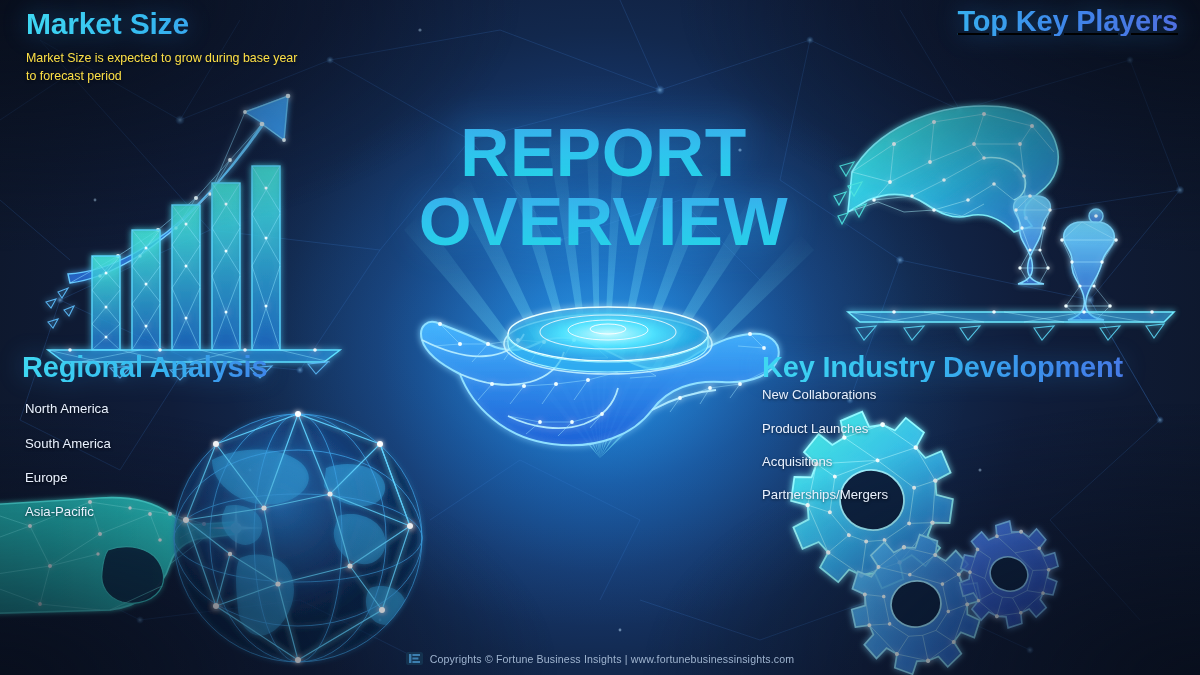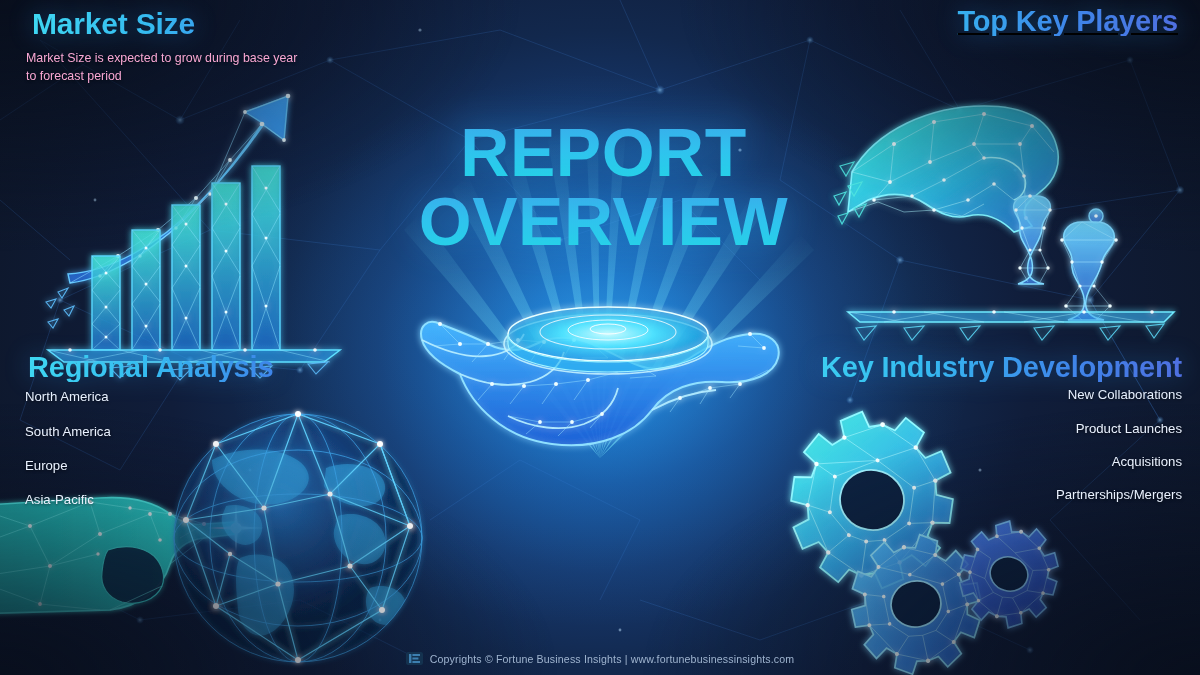--- a/index.html
+++ b/index.html
@@ -30,41 +30,40 @@
     background:radial-gradient(ellipse at center, rgba(70,190,255,.34) 0%, rgba(40,150,230,.16) 34%, rgba(20,90,180,0) 70%);
   }
 
   
   .head{
     font-weight:bold;letter-spacing:-.2px;line-height:1.05;
     background:linear-gradient(100deg,#3fd8f2 0%,#35b9f0 38%,#3e86ea 72%,#4f6fe0 100%);
     -webkit-background-clip:text;background-clip:text;color:transparent;
     -webkit-text-fill-color:transparent;
     filter:drop-shadow(0 0 12px rgba(40,150,240,.40));
-    margin-left:6px;
   }
-  .sub{color:#f9a8d4;font-size:12.4px;line-height:1.48;font-weight:400;
+  .sub{color:#fde047;font-size:12.4px;line-height:1.48;font-weight:400;
        text-shadow:0 1px 3px rgba(0,0,0,.55);}
   .listitem{color:#eaf2ff;font-size:13.2px;line-height:1;font-weight:400;
        text-shadow:0 1px 3px rgba(0,0,0,.6);}
 
   #blk-market-size{position:absolute;left:26px;top:8px;width:330px;}
   #blk-market-size .head{font-size:30px;}
   #blk-market-size .sub{margin-top:9px;width:272px;}
 
   #blk-top-key-players{position:absolute;right:22px;top:6px;width:400px;text-align:right;text-decoration:underline;}
   #blk-top-key-players .head{font-size:29px;}
   #blk-top-key-players .sub{margin-top:10px;text-align:center;width:100%;}
 
   #blk-regional{position:absolute;left:22px;top:352px;width:340px;}
   #blk-regional .head{font-size:29px;}
-  #blk-regional .rlist{margin-top:8px;}
+  #blk-regional .rlist{margin-top:20px;}
   #blk-regional .listitem{margin-bottom:21px;padding-left:3px;}
 
-  #blk-industry{position:absolute;right:18px;top:352px;width:420px;text-align:right;}
+  #blk-industry{position:absolute;right:18px;top:352px;width:420px;text-align:left;}
   #blk-industry .head{font-size:29px;}
   #blk-industry .rlist{margin-top:6px;}
   #blk-industry .listitem{margin-bottom:20px;}
 
   #report-title{position:absolute;left:0;right:0;top:118px;text-align:center;}
   #report-title .tline{
     font-size:68px;font-weight:bold;line-height:1.02;letter-spacing:.5px;
     background:linear-gradient(180deg,#3aa9ea 0%,#2fc3ee 48%,#23d6e6 100%);
     -webkit-background-clip:text;background-clip:text;color:transparent;
     -webkit-text-fill-color:transparent;

